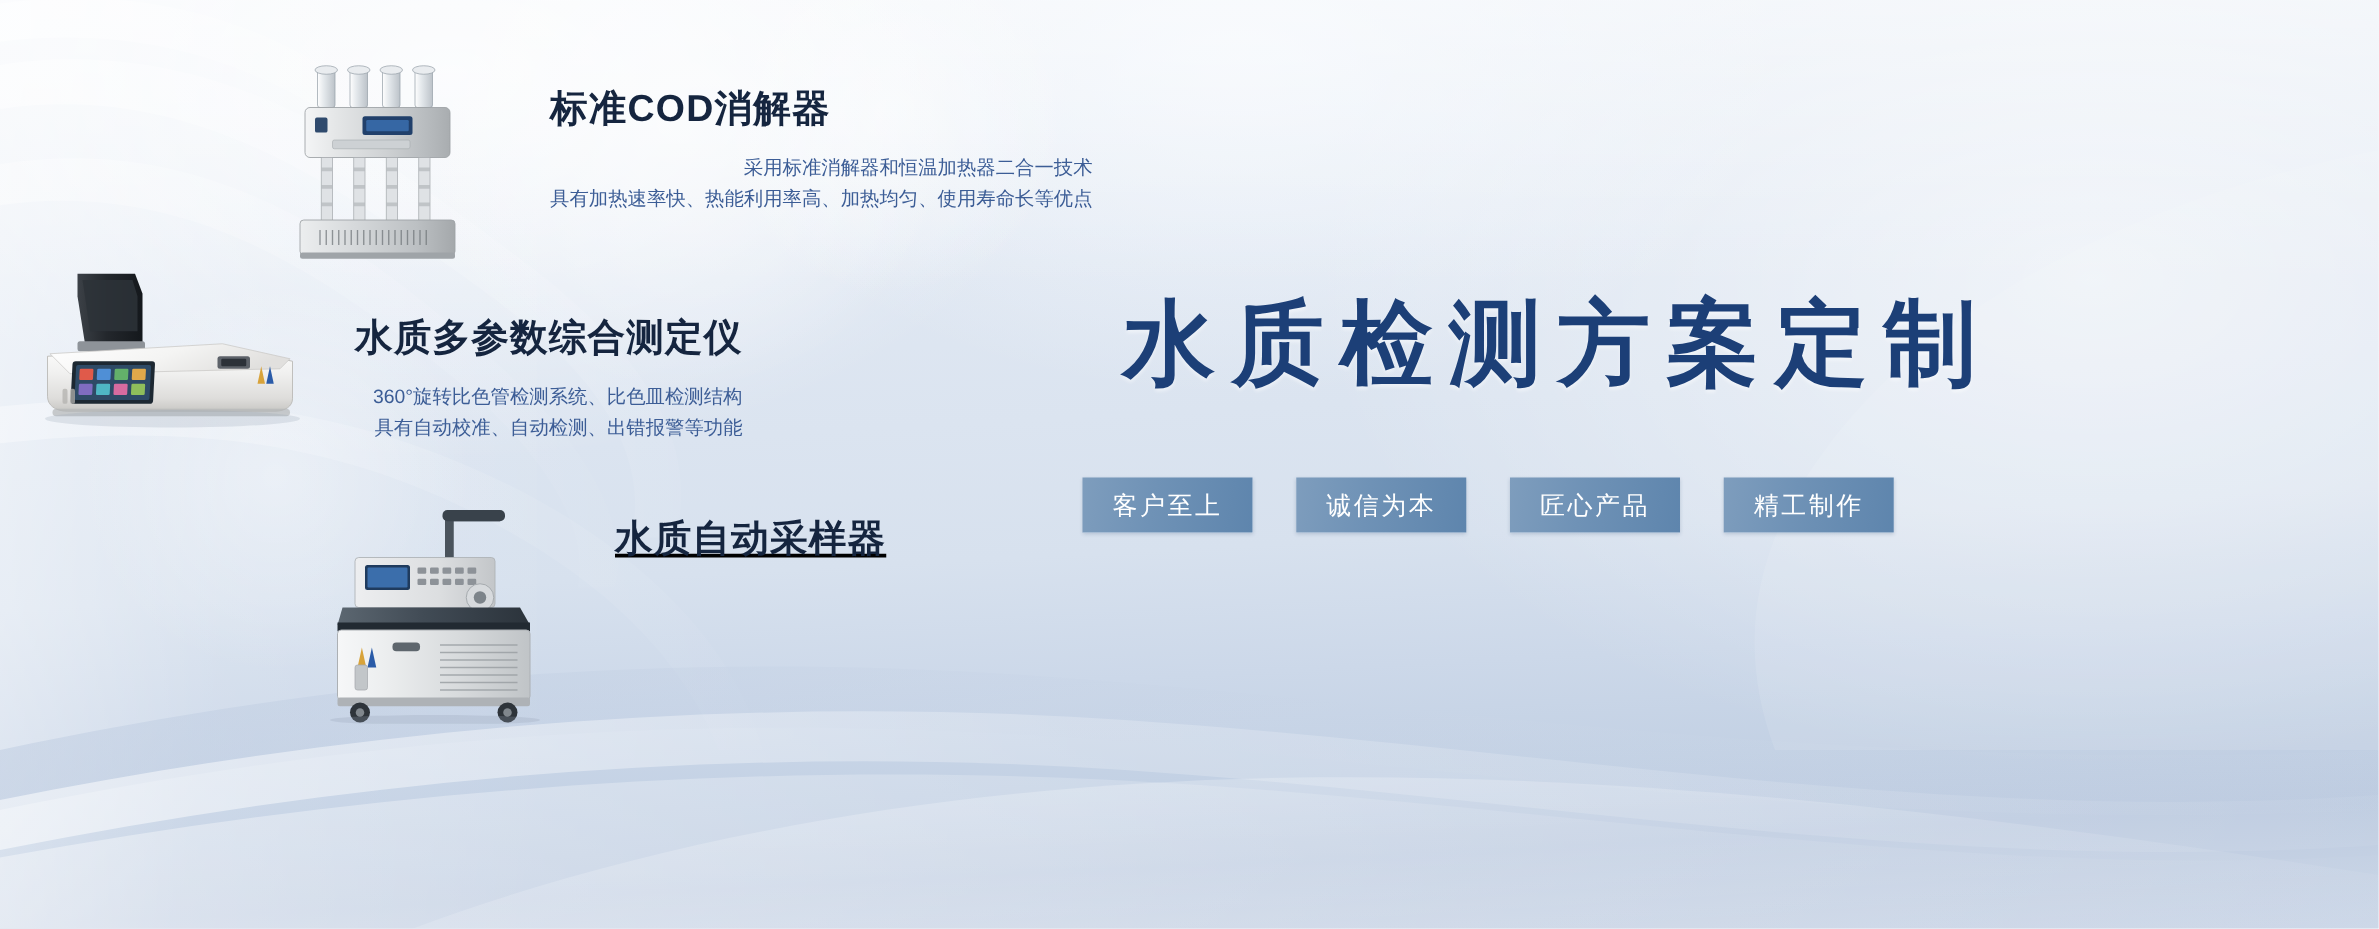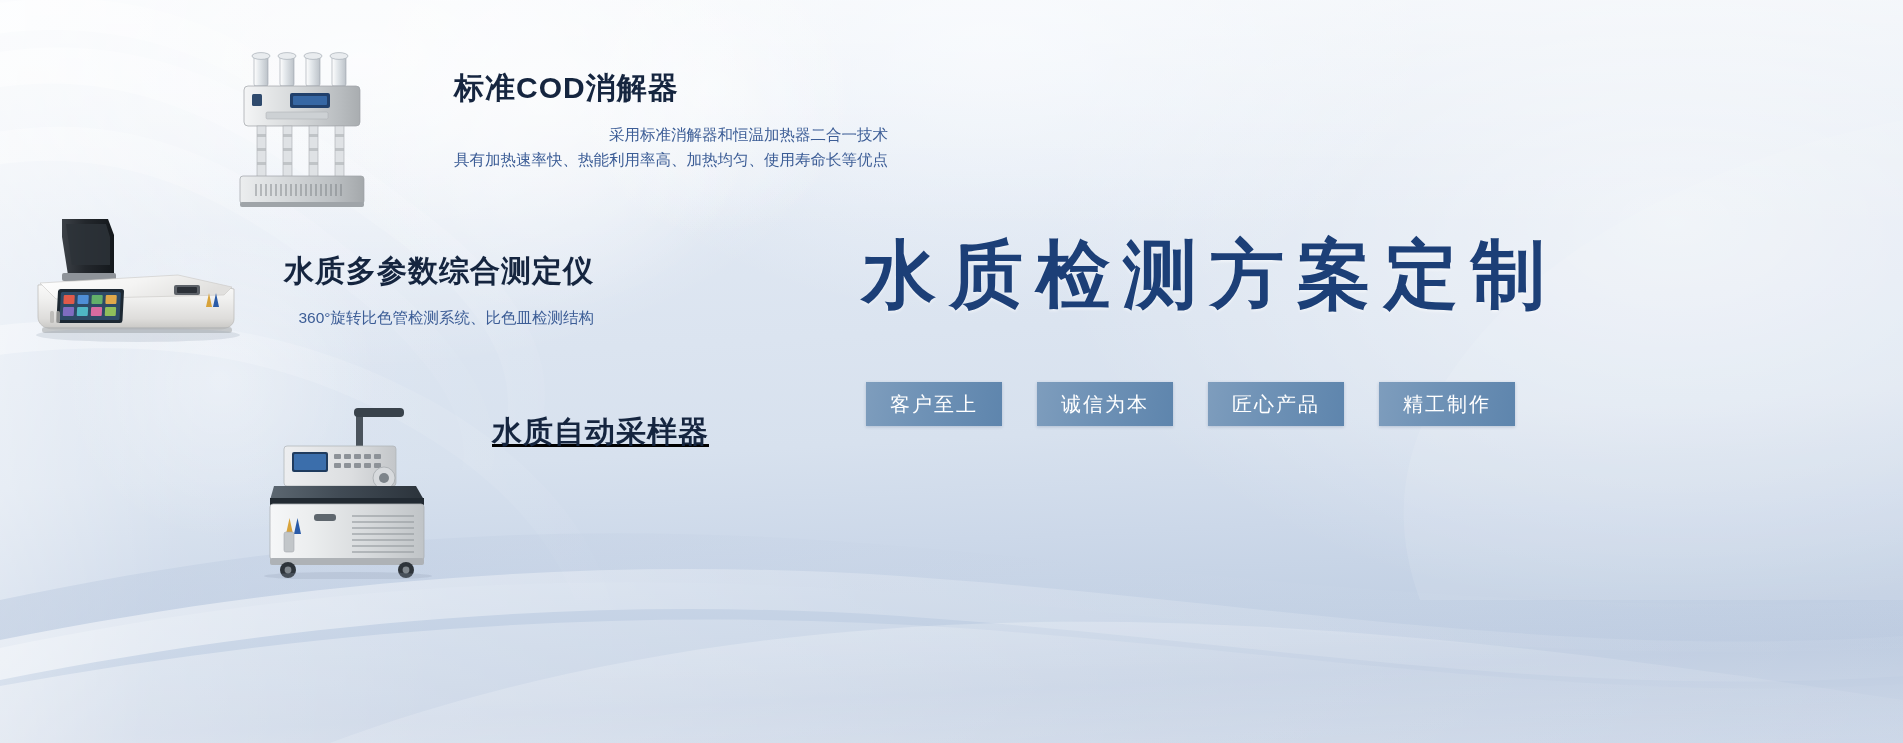--- a/index.html
+++ b/index.html
@@ -90,21 +90,21 @@
     font-size: 15.5px;
     line-height: 1.62;
     text-align: right;
     white-space: nowrap;
   }
   .pdesc div { }
 
   
   #headline {
     position: absolute;
-    left: 862px;
+    left: 898px;
     top: 236px;
     width: 1000px;
     color: #1c3f77;
     font-weight: bold;
     font-size: 74px;
     letter-spacing: 13px;
     line-height: 1.05;
     white-space: nowrap;
     text-shadow: 0 2px 3px rgba(255,255,255,0.45);
   }
@@ -189,21 +189,21 @@
 
       <path d="M 0,600 C 260,545 520,520 820,540 C 1150,562 1480,620 1903,600 L 1903,648 C 1470,668 1150,608 820,588 C 520,570 260,595 0,648 Z" fill="url(#wg3)"></path>
       <path d="M 0,640 C 300,580 600,556 900,576 C 1250,600 1560,660 1903,636 L 1903,676 C 1555,700 1250,640 900,616 C 600,596 300,620 0,680 Z" fill="url(#wg1)"></path>
       <path d="M 0,686 C 320,628 640,606 960,628 C 1300,652 1600,704 1903,684 L 1903,743 L 0,743 Z" fill="url(#wg2)"></path>
       <path d="M 330,743 C 520,672 760,626 1040,622 C 1340,618 1640,660 1903,700 L 1903,743 Z" fill="url(#wg5)"></path>
 
       <path d="M 1903,120 C 1700,160 1540,250 1460,360 C 1400,440 1390,520 1420,600 L 1903,600 Z" fill="#ffffff" opacity="0.10"></path>
     </svg>
   </div>
 
-  <div class="product" style="left:232px; top:48px;gap:14px;">
+  <div class="product" style="left:232px; top:48px;">
 
     <div class="device cod">
       <svg width="150" height="165" viewBox="0 0 150 165">
         <defs>
           <linearGradient id="codBody" x1="0" y1="0" x2="1" y2="0">
             <stop offset="0%" stop-color="#f4f5f6"></stop>
             <stop offset="22%" stop-color="#e4e6e7"></stop>
             <stop offset="55%" stop-color="#cfd2d4"></stop>
             <stop offset="82%" stop-color="#b9bdc0"></stop>
             <stop offset="100%" stop-color="#a9adb0"></stop>
@@ -355,20 +355,21 @@
 
         <rect x="14" y="112" width="190" height="6" rx="3" fill="#b4b6b8" opacity="0.7"></rect>
         <ellipse cx="110" cy="120" rx="102" ry="7" fill="#9aa6b6" opacity="0.25"></ellipse>
       </svg>
     </div>
 
     <div class="ptext" style="margin-left:36px; padding-top:38px;">
       <div class="ptitle">水质多参数综合测定仪</div>
       <div class="pdesc">
         <div>360°旋转比色管检测系统、比色皿检测结构</div>
+        <div>具有自动校准、自动检测、出错报警等功能</div>
       </div>
     </div>
   </div>
 
   <div class="product" style="left:248px; top:404px;">
 
     <div class="device sampler">
       <svg width="200" height="175" viewBox="0 0 200 175">
         <defs>
           <linearGradient id="spBody" x1="0" y1="0" x2="1" y2="0">

